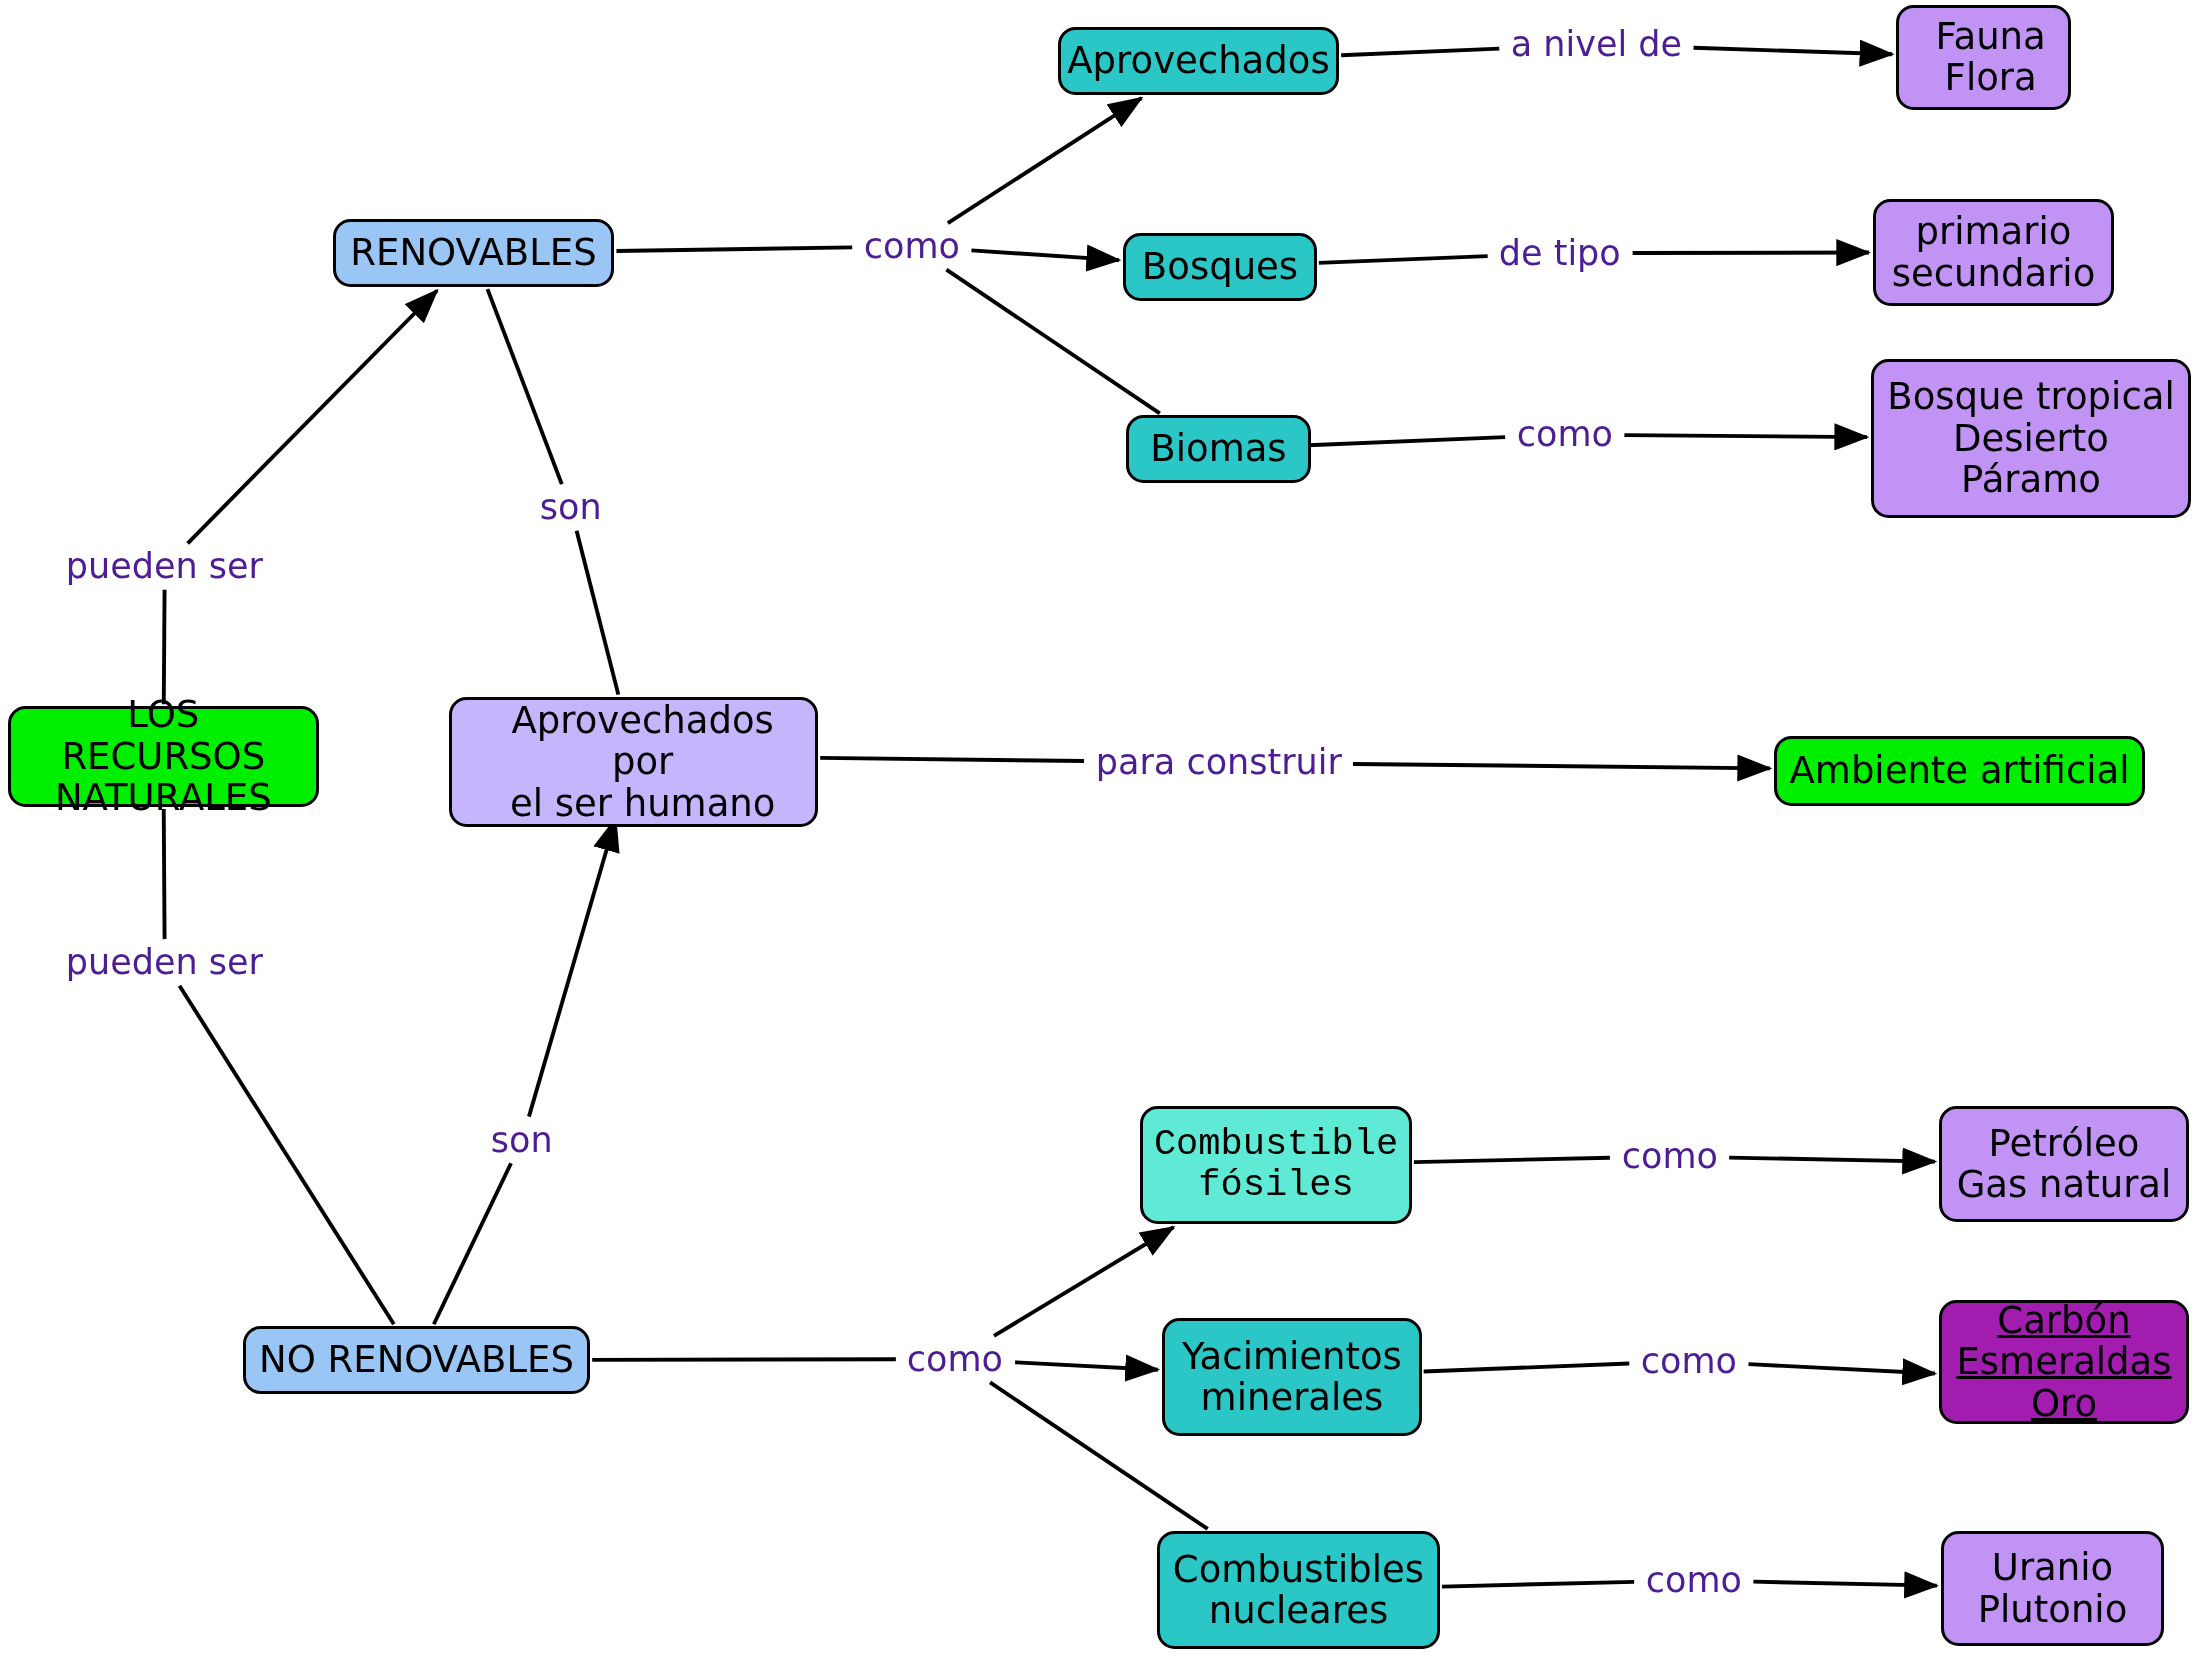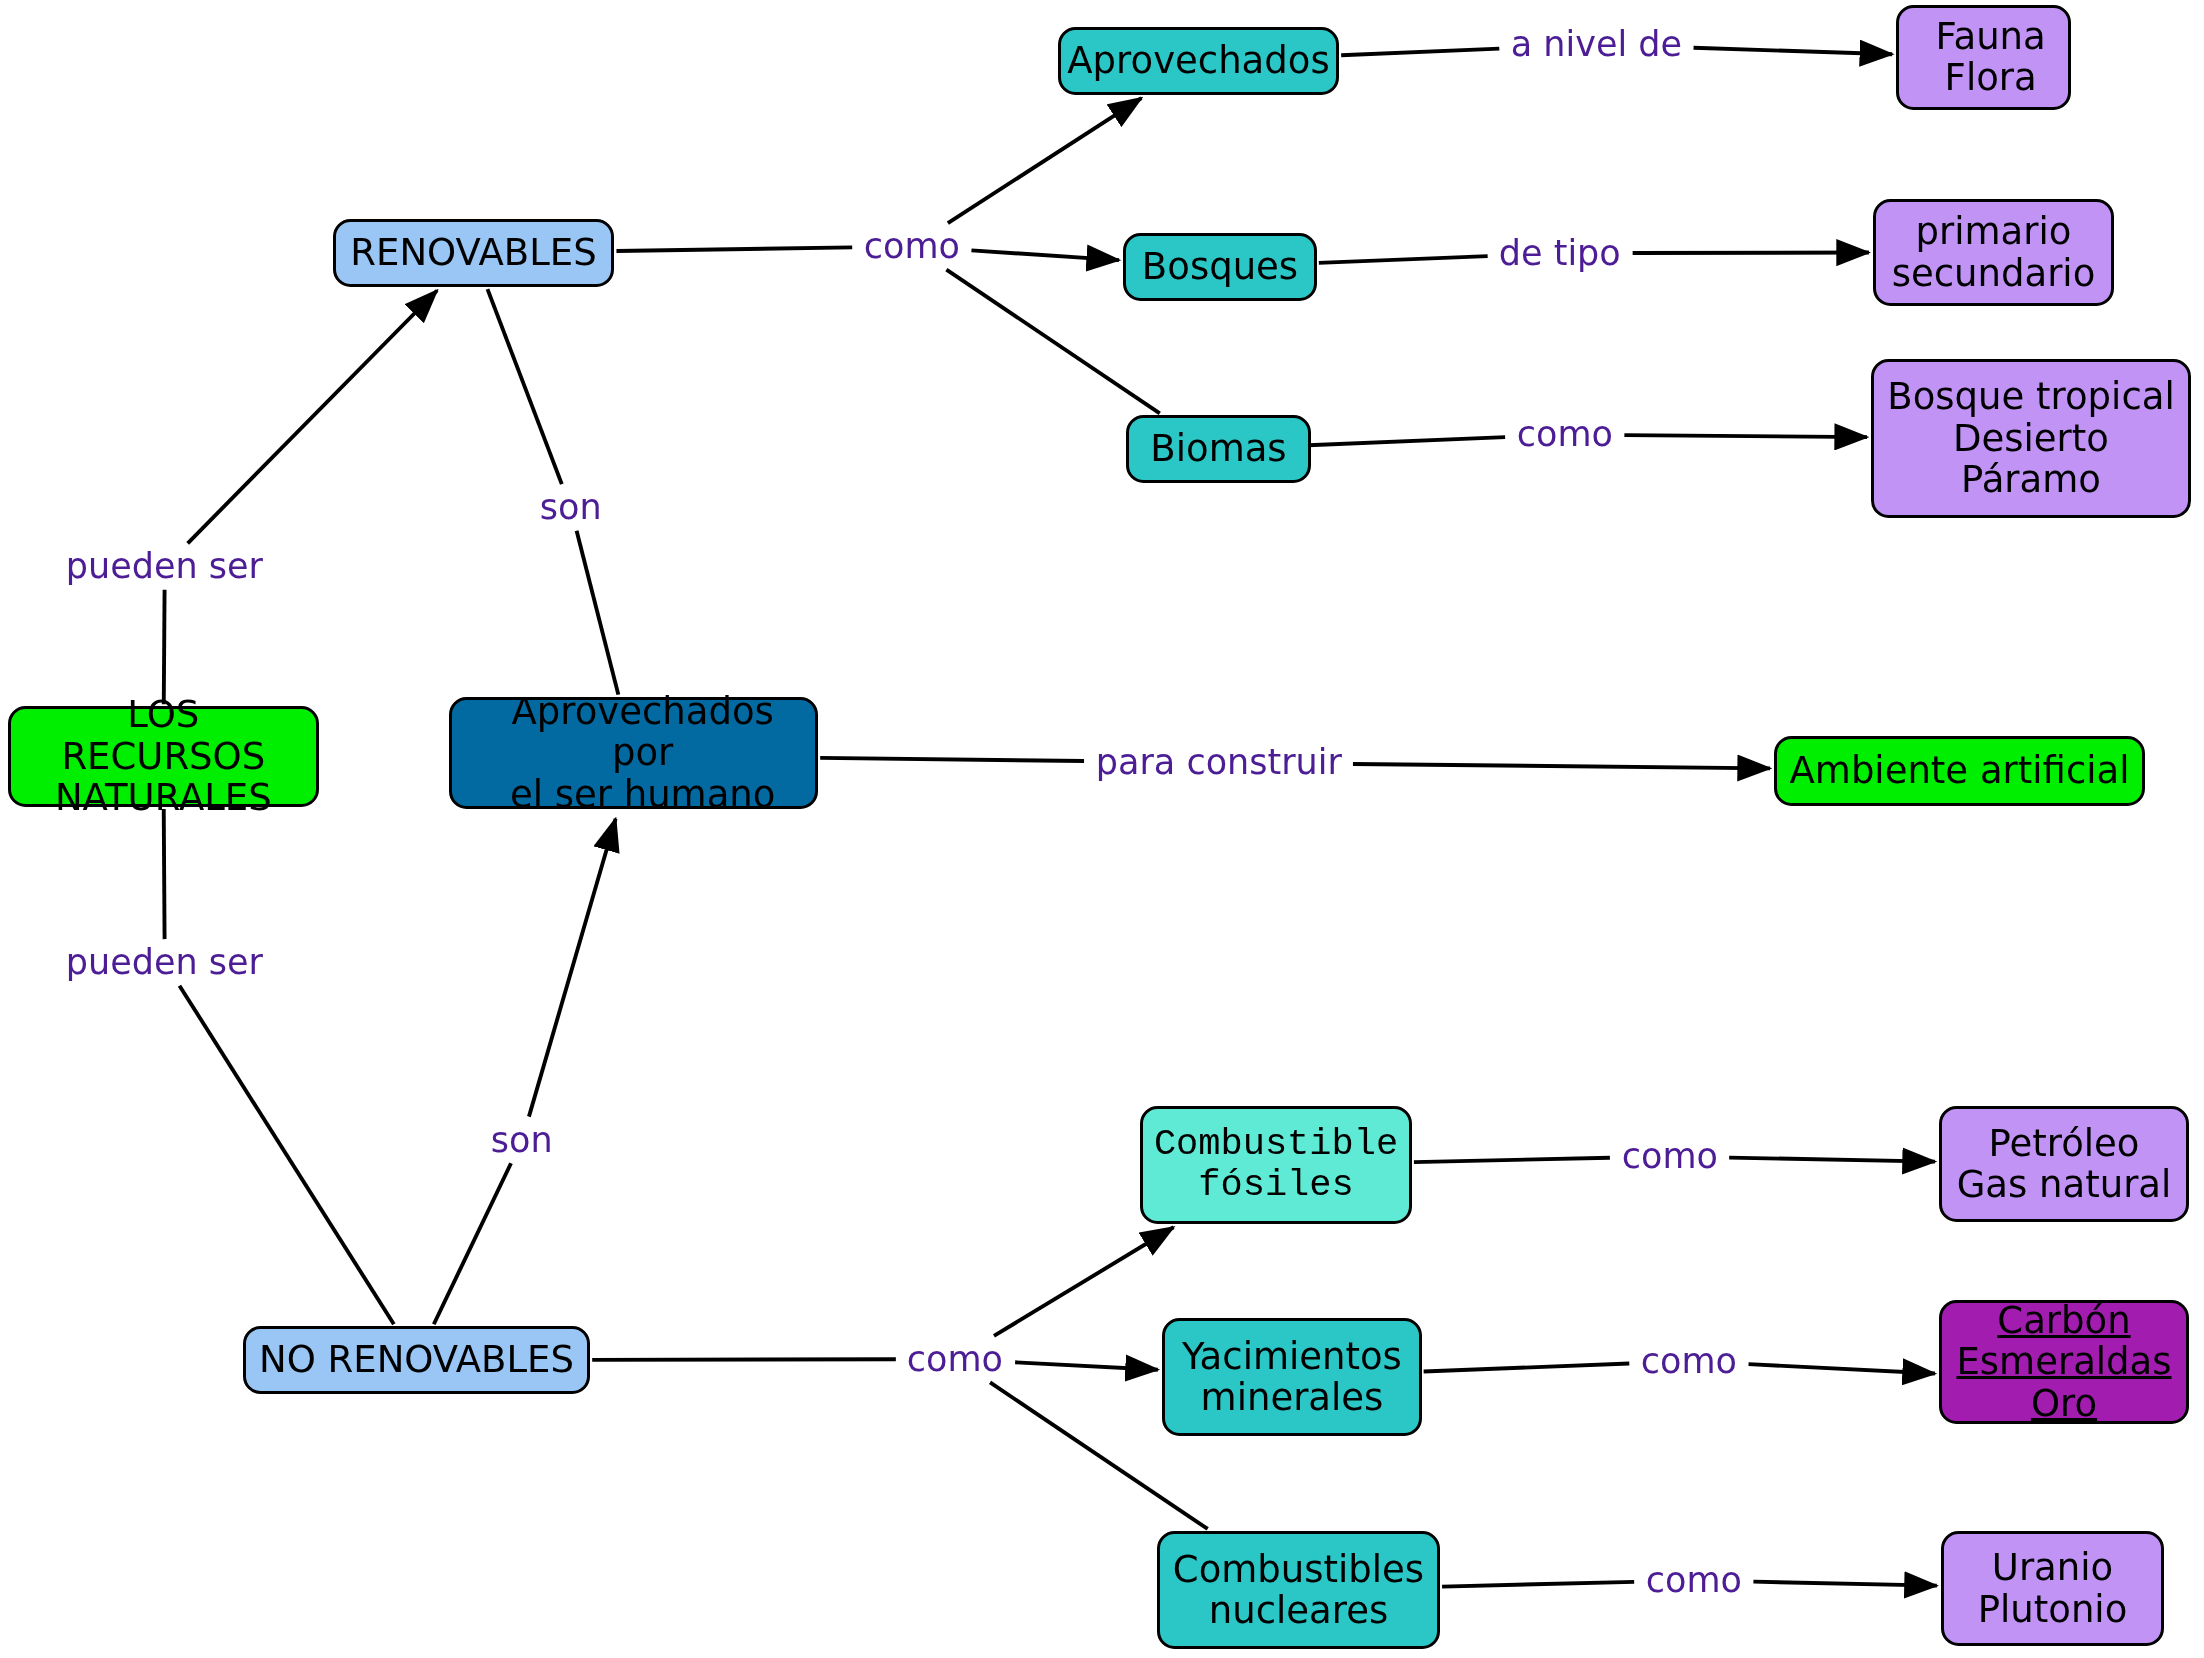--- a/index.html
+++ b/index.html
@@ -89,21 +89,21 @@
         <line x1="1801.921875" y1="1406.1005618772358" x2="1994.002540121326" y2="1415.7905863359304" stroke="#000000" stroke-width="4" marker-end="url(#arrowhead)"></line>
         <line x1="1486" y1="1635.3677499760329" x2="1684" y2="1630.5083884574824" stroke="#000000" stroke-width="4"></line>
         <line x1="1806.921875" y1="1630.3305426946577" x2="1996.0004684968212" y2="1634.4238278205694" stroke="#000000" stroke-width="4" marker-end="url(#arrowhead)"></line>
       </g>
   </svg>
   <div id="nodes-layer">
       <div class="node" style="left: 7.8px; top: 706px; width: 311px; height: 101px; background: rgb(0, 238, 0); font-size: 37px;">LOS RECURSOS
 NATURALES</div>
       <div class="node" style="left: 333px; top: 219px; width: 281px; height: 68px; background: rgb(153, 198, 245); font-size: 37px;">RENOVABLES</div>
       <div class="node" style="left: 243px; top: 1326px; width: 347px; height: 68px; background: rgb(153, 198, 245); font-size: 37px;">NO RENOVABLES</div>
-      <div class="node" style="left: 449px; top: 697px; width: 369px; height: 112px; background: #0369a1; font-size: 37px; padding-left: 28px;">Aprovechados por
+      <div class="node" style="left: 449px; top: 697px; width: 369px; height: 130px; background: #c4b5fd; font-size: 37px; padding-left: 28px;">Aprovechados por
 el ser humano</div>
       <div class="node" style="left: 1058px; top: 27px; width: 281px; height: 68px; background: rgb(43, 198, 198); font-size: 37px;">Aprovechados</div>
       <div class="node" style="left: 1123px; top: 233px; width: 194px; height: 68px; background: rgb(43, 198, 198); font-size: 37px;">Bosques</div>
       <div class="node" style="left: 1126px; top: 415px; width: 185px; height: 68px; background: rgb(43, 198, 198); font-size: 37px;">Biomas</div>
       <div class="node" style="left: 1896px; top: 4.9px; width: 175px; height: 105px; background: rgb(192, 147, 245); font-size: 37px; padding-left: 24px;">Fauna
 Flora</div>
       <div class="node" style="left: 1873px; top: 199px; width: 241px; height: 107px; background: rgb(192, 147, 245); font-size: 37px;">primario
 secundario</div>
       <div class="node" style="left: 1871px; top: 359px; width: 320px; height: 159px; background: rgb(192, 147, 245); font-size: 37px;">Bosque tropical
 Desierto

